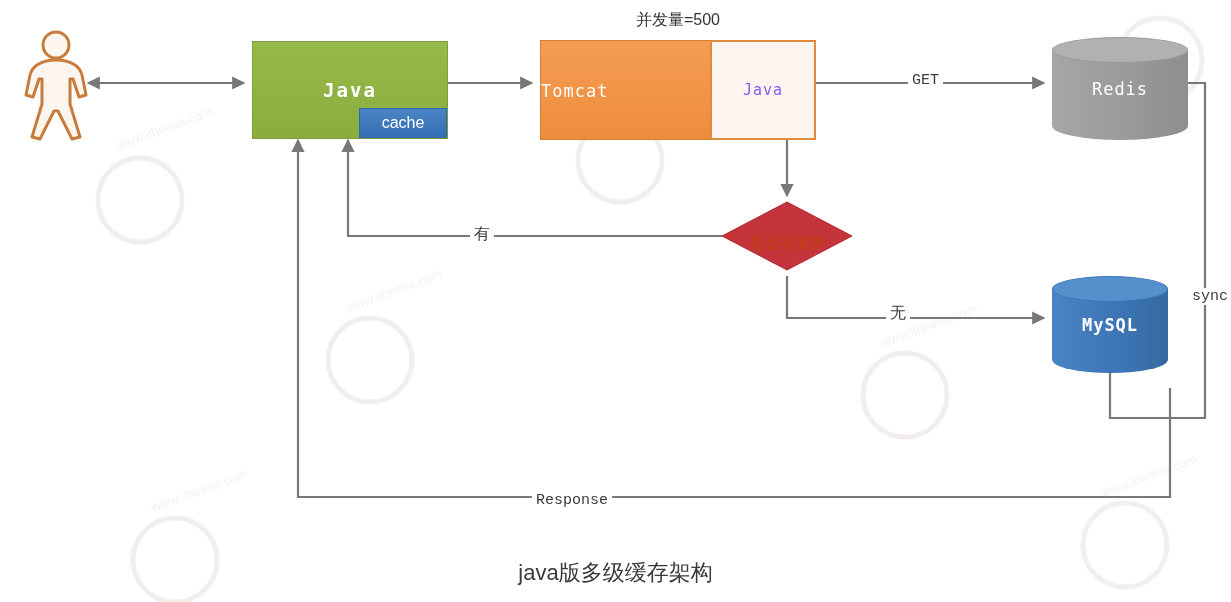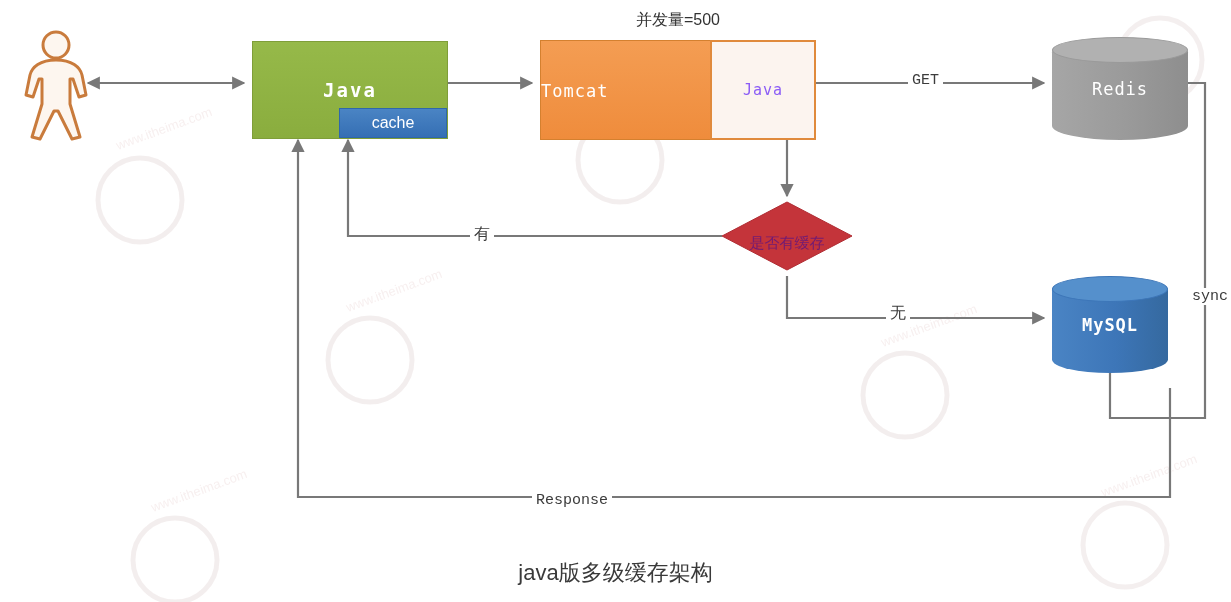--- a/index.html
+++ b/index.html
@@ -24,21 +24,21 @@
     background: linear-gradient(180deg,#96b949 0%,#8aad3e 100%);
     border: 1px solid #7f9e39;
   }
   #nginx-label {
     position: absolute; left: 0; right: 0; top: 37px;
     text-align: center; color: #ffffff; font-weight: bold;
     font-family: "DejaVu Sans Mono", monospace; font-size: 19px;
     letter-spacing: 2px;
   }
   #cache-box {
-    position: absolute; right: 0px; bottom: 0px; width: 108px; height: 30px;
+    position: absolute; right: 0px; bottom: 0px; width: 88px; height: 30px;
     background: linear-gradient(180deg,#4a84c4 0%,#356fb4 100%);
     border: 1px solid #2f67aa;
     display: flex; align-items: center; justify-content: center;
   }
   #cache-label { color: #ffffff; font-size: 16px; font-family: "Liberation Sans", sans-serif; }
 
   
   #tomcat-box {
     left: 540px; top: 33px; width: 276px; height: 100px;
     background: linear-gradient(180deg,#f49d53 0%,#ef8c3c 100%);
@@ -64,21 +64,21 @@
     left: 540px; top: 3px; width: 276px; text-align: center;
     font-size: 16px; color: #333333; font-family: "Liberation Sans", sans-serif;
   }
 
   
   #decision-node {
     left: 722px; top: 202px; width: 130px; height: 68px;
   }
   #decision-label {
     position: absolute; inset: 0; display: flex; align-items: center; justify-content: center;
-    color: #701a75; font-size: 15px; font-family: "Liberation Sans", sans-serif;
+    color: #c2410c; font-size: 15px; font-family: "Liberation Sans", sans-serif;
     z-index: 2;
   }
 
   
   .cyl { position: absolute; }
   .cyl .body {
     position: absolute; left: 0; top: 0; width: 100%; height: 100%;
     border-radius: 50% / 14%;
   }
   .cyl .top {

